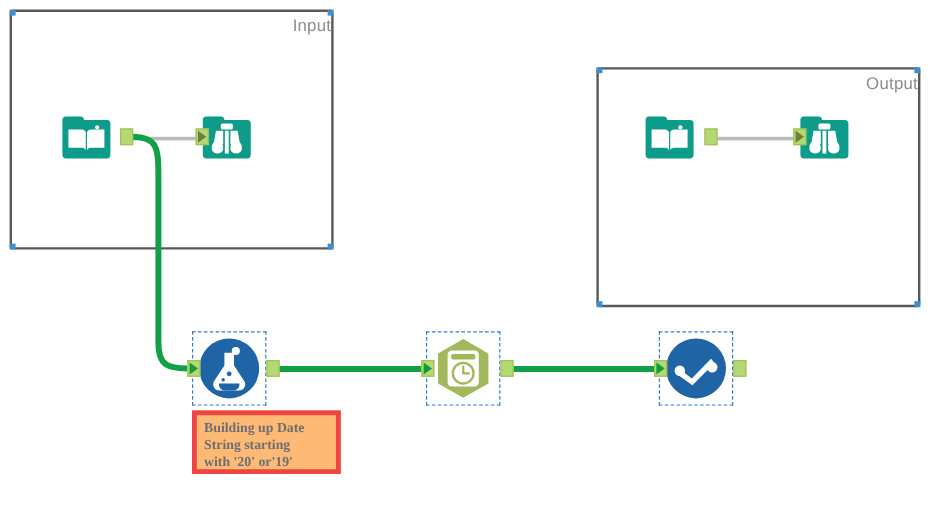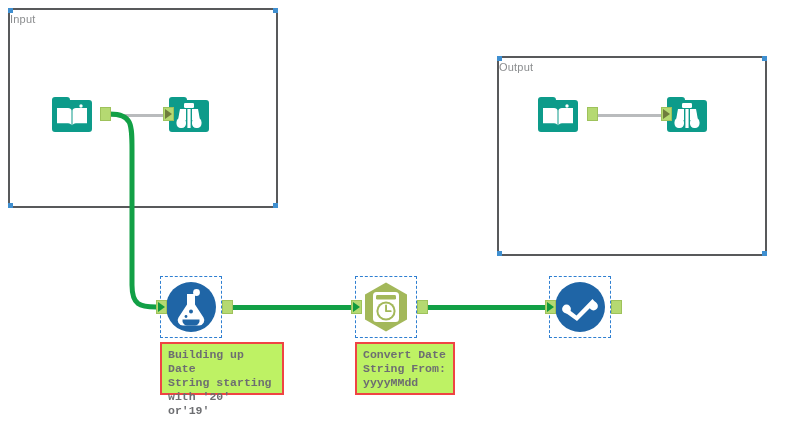--- a/index.html
+++ b/index.html
@@ -29,22 +29,22 @@
     box-sizing: border-box;
     border: 2px solid #58595b;
     border-radius: 3px;
     background: #ffffff;
   }
   .container-title {
     position: absolute;
     top: 3px;
     left: 0;
     width: 100%;
-    text-align: left;
-    font-size: 11px;
+    text-align: right;
+    font-size: 14px;
     color: #8b8d8f;
     font-family: "Liberation Sans", sans-serif;
     letter-spacing: 0.2px;
   }
   .corner {
     position: absolute;
     width: 5px;
     height: 5px;
     background: #3f8fd0;
   }
@@ -118,28 +118,28 @@
     width: 787px;
     height: 430px;
     pointer-events: none;
     z-index: 4;
   }
 
   
   .annotation {
     position: absolute;
     box-sizing: border-box;
-    background: #bef264;
-    border: 2px solid #ef4444;
+    background: #fdba74;
+    border: 4px solid #ef4444;
     padding: 4px 6px 5px 6px;
     font-size: 11.5px;
     font-weight: bold;
     line-height: 14px;
     color: #6d6e71;
-    font-family: Liberation Mono, monospace;
+    font-family: Liberation Serif, serif;
     white-space: pre-line;
     z-index: 7;
   }
 </style>
 </head>
 <body>
 
 <div id="canvas">
 
   <div class="container" style="left:8px; top:8px; width:270px; height:200px;">
@@ -238,23 +238,20 @@
     <path d="M26,1.5 L47,13.5 v25 L26,50.5 L5,38.5 v-25 z" fill="#a3b85a"></path>
     <rect x="13" y="11" width="26" height="30" rx="3.5" fill="#ffffff"></rect>
     <rect x="16" y="14" width="20" height="4.6" rx="1.4" fill="#a3b85a"></rect>
     <circle cx="26" cy="30" r="9.6" fill="#a3b85a"></circle>
     <circle cx="26" cy="30" r="7.6" fill="#ffffff"></circle>
     <rect x="25.1" y="23.6" width="1.9" height="7.2" rx="0.9" fill="#a3b85a"></rect>
     <rect x="25.4" y="29.2" width="6.2" height="1.9" rx="0.9" fill="#a3b85a"></rect>
   </svg>
   <div class="port in green" style="left:351px; top:300px;"></div>
   <div class="port out" style="left:417px; top:300px;"></div>
-  <div class="annotation" style="left:355px; top:342px; width:100px; height:53px;">Convert Date
-String From:
-yyyyMMdd</div>
 
   <div class="conn-green" style="left:427px; top:305px; width:119px;"></div>
 
   <div class="tool selected" style="left:549px; top:276px; width:62px; height:62px;"></div>
   <svg class="tool-icon" width="52" height="52" viewBox="0 0 52 52" style="position:absolute; left:554px; top:281px; z-index:5;">
     <circle cx="26" cy="26" r="25" fill="#1f65a6"></circle>
     <circle cx="12.5" cy="28" r="4.4" fill="#ffffff"></circle>
     <circle cx="39.5" cy="25" r="4.4" fill="#ffffff"></circle>
     <path d="M13.5,27.5 L22.5,34.5 L38.5,18 L41.5,21.5 L23,40 L10.5,31 z" fill="#ffffff"></path>
   </svg>

